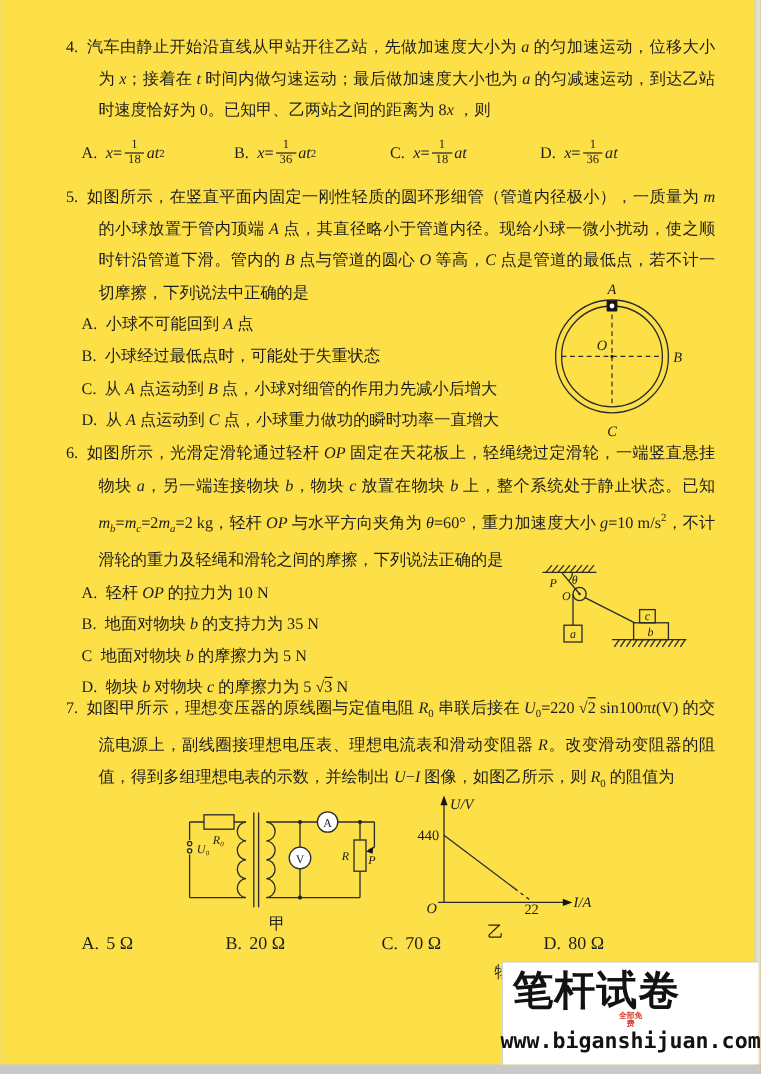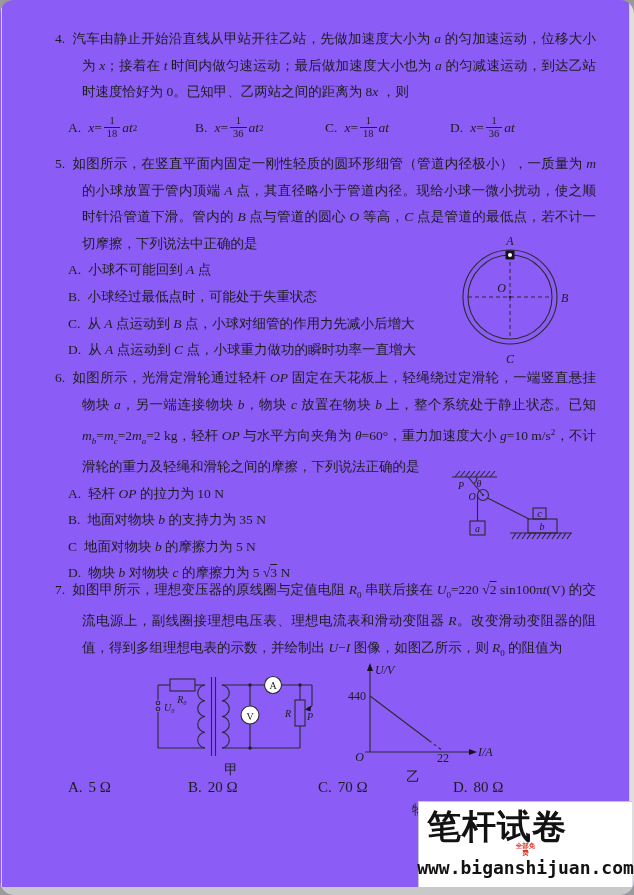--- a/index.html
+++ b/index.html
@@ -1,19 +1,19 @@
 <!DOCTYPE html>
 <html><head>
 <meta charset="utf-8">
 <style>
   html,body{margin:0;padding:0;background:#9a9a9a;}
   .page{
     position:relative;width:634px;height:895px;margin:0 auto;
-    background:#8b5cf6;overflow:hidden;
-    font-family:"Liberation Serif","DejaVu Serif",serif;color:#1d1d1d;border-radius:14px;
+    background:#fde047;overflow:hidden;
+    font-family:"Liberation Serif","DejaVu Serif",serif;color:#1d1d1d;
   }
   .edge-left{position:absolute;left:1px;top:0;bottom:8px;width:1px;background:#d6d6d6;}
   .edge-right{position:absolute;right:0;top:0;bottom:8px;width:4px;background:#dedede;border-left:1px solid #cfcfcf;}
   .edge-bottom{position:absolute;left:0;right:0;bottom:0;height:8px;background:#c9c9c9;}
 
   .question{position:absolute;left:55px;width:541px;}
   .stem{margin:0;font-size:13.5px;line-height:26.6px;text-align:justify;padding-left:27px;text-indent:-27px;}
   .qnum{margin-right:7px;}
   i{font-style:italic;}
   sub{font-size:9px;}

